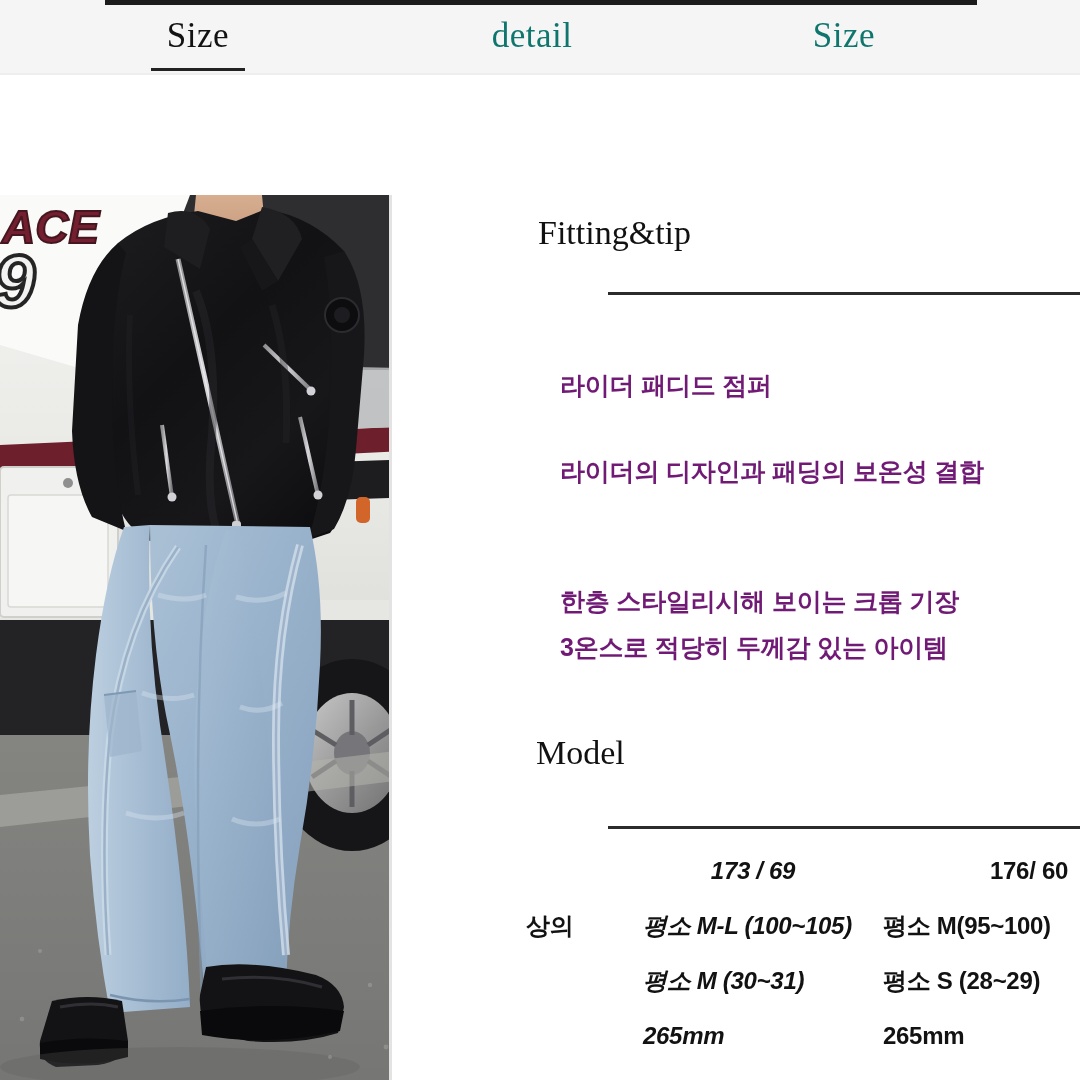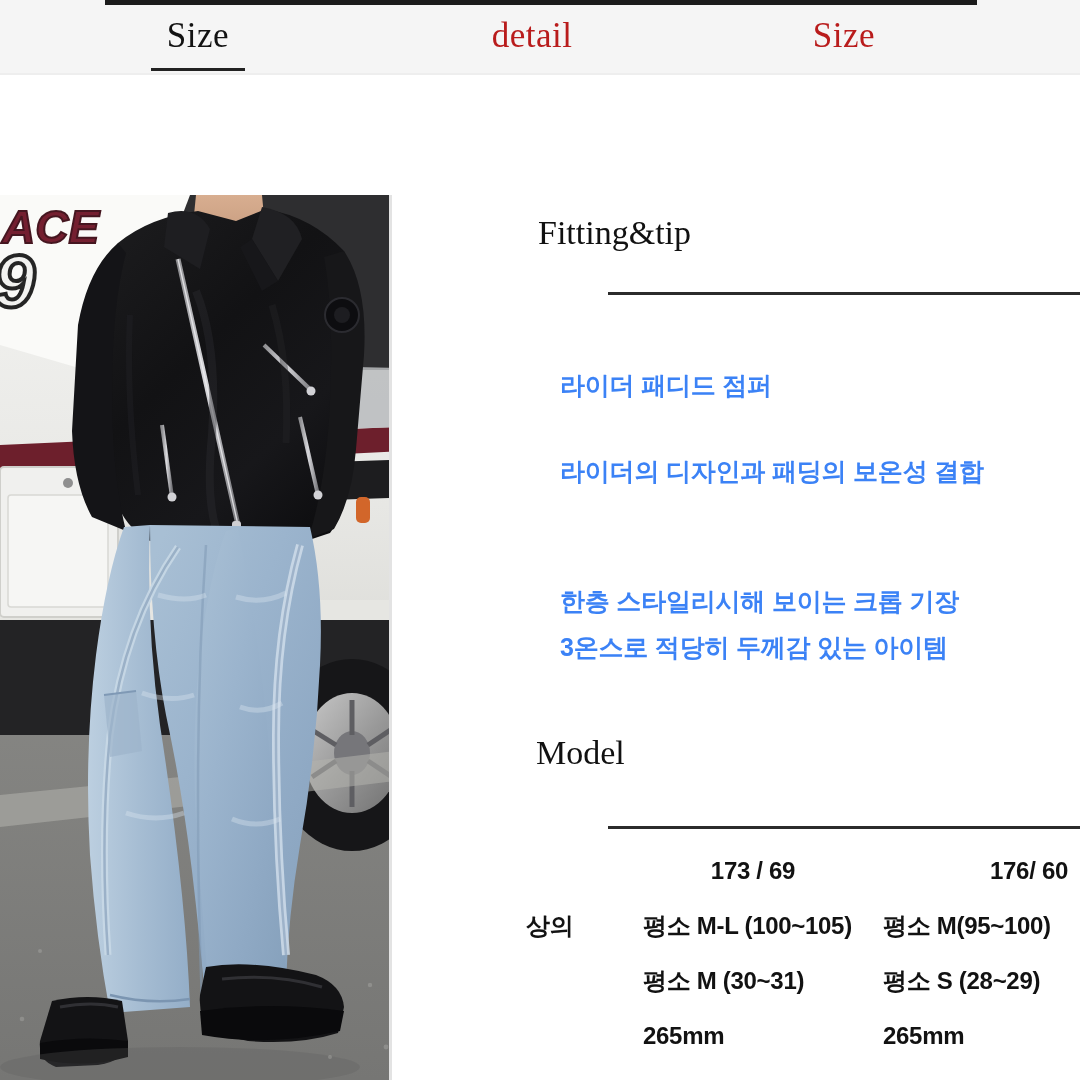--- a/index.html
+++ b/index.html
@@ -42,21 +42,21 @@
     font-family: "Liberation Serif", "DejaVu Serif", serif;
     font-size: 35px;
     line-height: 44px;
     white-space: nowrap;
     letter-spacing: 0.5px;
   }
   .tab.active {
     color: #121212;
   }
   .tab.inactive {
-    color: #b91c1c;
+    color: #0f766e;
   }
   #tab-info   { left: 118px;  width: 160px; }
   #tab-detail { left: 452px;  width: 160px; }
   #tab-size   { left: 764px;  width: 160px; }
 
   .tab-underline {
     position: absolute;
     left: 50%;
     transform: translateX(-50%);
     bottom: -13px;
@@ -111,21 +111,21 @@
   #fitting-rule { left: 120px; top: 97px;  width: 472px; }
   #model-rule   { left: 120px; top: 631px; width: 472px; }
 
   .fitting-line {
     position: absolute;
     left: 72px;
     font-family: "Liberation Sans", "DejaVu Sans", sans-serif;
     font-size: 25px;
     font-weight: 700;
     line-height: 32px;
-    color: #3b82f6;
+    color: #701a75;
     letter-spacing: -0.2px;
     white-space: nowrap;
   }
   #fline-0 { top: 174px; }
   #fline-1 { top: 260px; }
   #fline-2 { top: 348px; margin-top: 42px; }
   #fline-3 { top: 436px; }
 
   
   #model-table {
@@ -141,21 +141,21 @@
     position: absolute;
     font-family: "Liberation Sans", "DejaVu Sans", sans-serif;
     font-size: 24px;
     font-weight: 700;
     color: #121212;
     line-height: 55px;
     white-space: nowrap;
     letter-spacing: -0.3px;
   }
   .mt-cell.label  { left: 38px;  width: 110px; text-align: left; }
-  .mt-cell.col-0  { left: 155px; width: 220px; text-align: left; }
+  .mt-cell.col-0  { left: 155px; width: 220px; text-align: left; font-style: italic; }
   .mt-cell.col-1  { left: 395px; width: 200px; text-align: left; }
 
   .mt-head .mt-cell.col-0 { left: 155px; width: 220px; text-align: center; }
   .mt-head .mt-cell.col-1 { left: 380px; width: 200px; text-align: right; }
   .mt-head .mt-cell { font-weight: 700; }
 </style>
 </head>
 <body>
 
 <div id="page">

